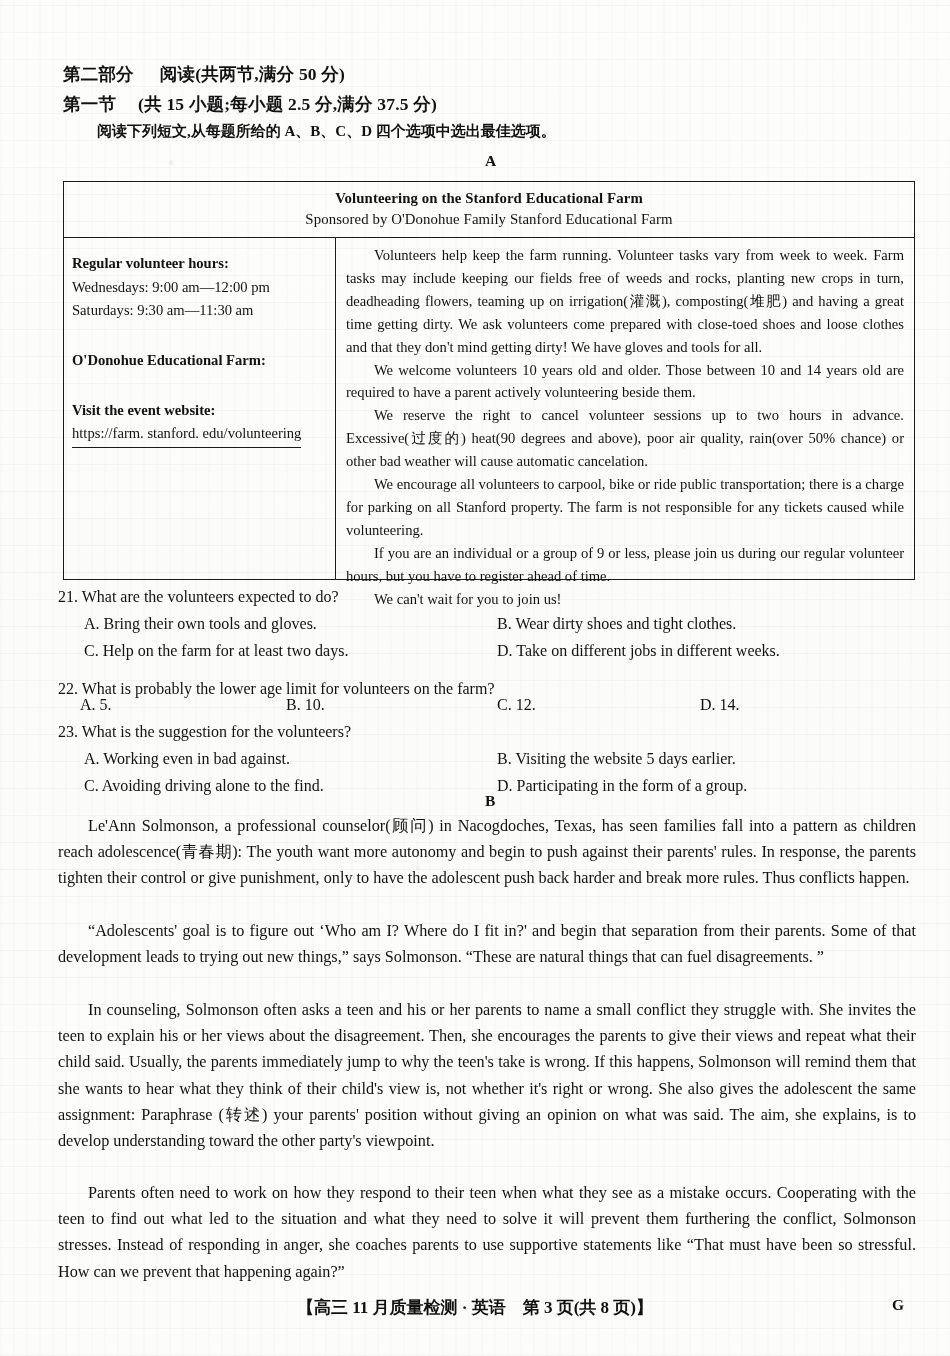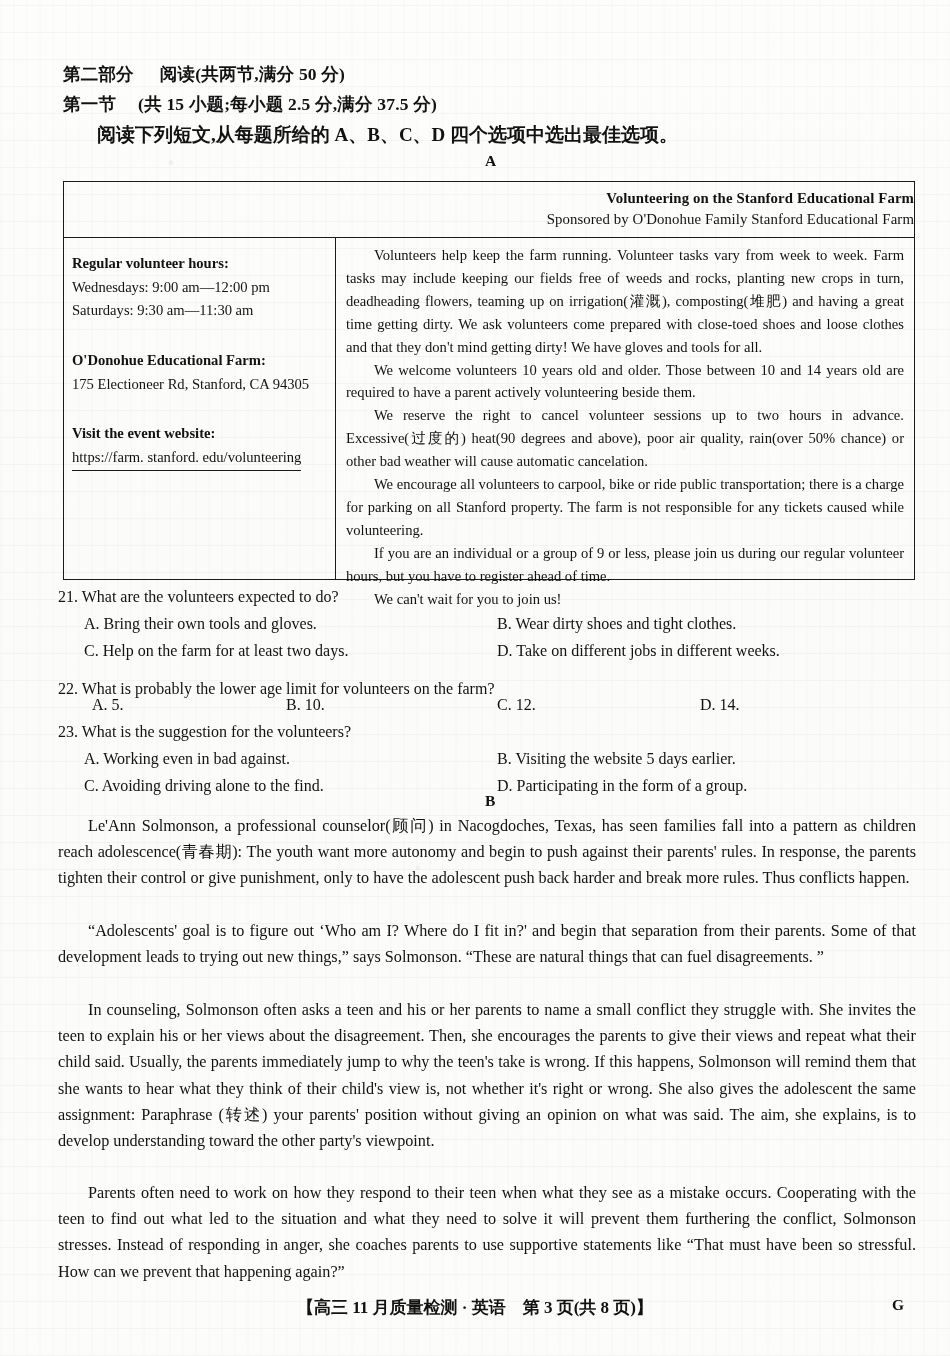--- a/index.html
+++ b/index.html
@@ -53,21 +53,21 @@
     white-space: nowrap;
   }
   .hd-1 { left: 63px;  top: 62px; }
   .hd-1 .sp { display: inline-block; width: 26px; }
   .hd-2 { left: 63px;  top: 92px; }
   .hd-2 .sp { display: inline-block; width: 22px; }
   .lead {
     position: absolute;
     left: 63px;
     top: 122px;
-    font-size: 19px;
+    font-size: 15px;
     font-weight: bold;
     text-indent: 34px;
     white-space: nowrap;
   }
 
   .sect-letter {
     position: absolute;
     font-weight: bold;
     font-size: 15.5px;
     font-family: "Liberation Serif", serif;
@@ -83,21 +83,21 @@
     width: 852px;
     height: 399px;
     border: 1.6px solid #1a1a1a;
     box-sizing: border-box;
     background: transparent;
   }
   .poster-head {
     height: 56px;
     border-bottom: 1.4px solid #1a1a1a;
     box-sizing: border-box;
-    text-align: right;
+    text-align: center;
     padding-top: 5px;
   }
   .poster-title {
     font-size: 14.8px;
     font-weight: bold;
     line-height: 1.5;
     letter-spacing: 0.1px;
   }
   .poster-sub {
     font-size: 14.8px;
@@ -212,21 +212,20 @@
       <div class="poster-left">
 
         <div class="blk">
           <div class="row"><b>Regular volunteer hours:</b></div>
           <div class="row">Wednesdays: 9:00 am—12:00 pm</div>
           <div class="row">Saturdays: 9:30 am—11:30 am</div>
         </div>
 
         <div class="blk">
           <div class="row"><b>O'Donohue Educational Farm:</b></div>
-          <div class="row">175 Electioneer Rd, Stanford, CA 94305</div>
         </div>
 
         <div class="blk">
           <div class="row"><b>Visit the event website:</b></div>
           <div class="row"><span class="url">https://farm. stanford. edu/volunteering</span></div>
         </div>
 
       </div>
       <div class="poster-right">
         <p>Volunteers help keep the farm running. Volunteer tasks vary from week to week. Farm tasks may include keeping our fields free of weeds and rocks, planting new crops in turn, deadheading flowers, teaming up on irrigation(灌溉), composting(堆肥) and having a great time getting dirty. We ask volunteers come prepared with close-toed shoes and loose clothes and that they don't mind getting dirty! We have gloves and tools for all.</p>
@@ -245,21 +244,21 @@
   </div>
   <div class="opt" style="left:84px; top:615px;">A. Bring their own tools and gloves.</div>
   <div class="opt" style="left:497px; top:615px;">B. Wear dirty shoes and tight clothes.</div>
   <div class="opt" style="left:84px; top:642px;">C. Help on the farm for at least two days.</div>
   <div class="opt" style="left:497px; top:642px;">D. Take on different jobs in different weeks.</div>
 
   <div class="q q-stem" style="top:680px;">
     <span>22.</span>
     <span>What is probably the lower age limit for volunteers on the farm?</span>
   </div>
-  <div class="opt" style="left:92px; top:696px;text-align:center;">A. 5.</div>
+  <div class="opt" style="left:80px; top:696px;text-align:center;">A. 5.</div>
   <div class="opt" style="left:286px; top:696px;">B. 10.</div>
   <div class="opt" style="left:497px; top:696px;">C. 12.</div>
   <div class="opt" style="left:700px; top:696px;">D. 14.</div>
 
   <div class="q q-stem" style="top:723px;">
     <span>23.</span>
     <span>What is the suggestion for the volunteers?</span>
   </div>
   <div class="opt" style="left:84px; top:750px;">A. Working even in bad against.</div>
   <div class="opt" style="left:497px; top:750px;">B. Visiting the website 5 days earlier.</div>

